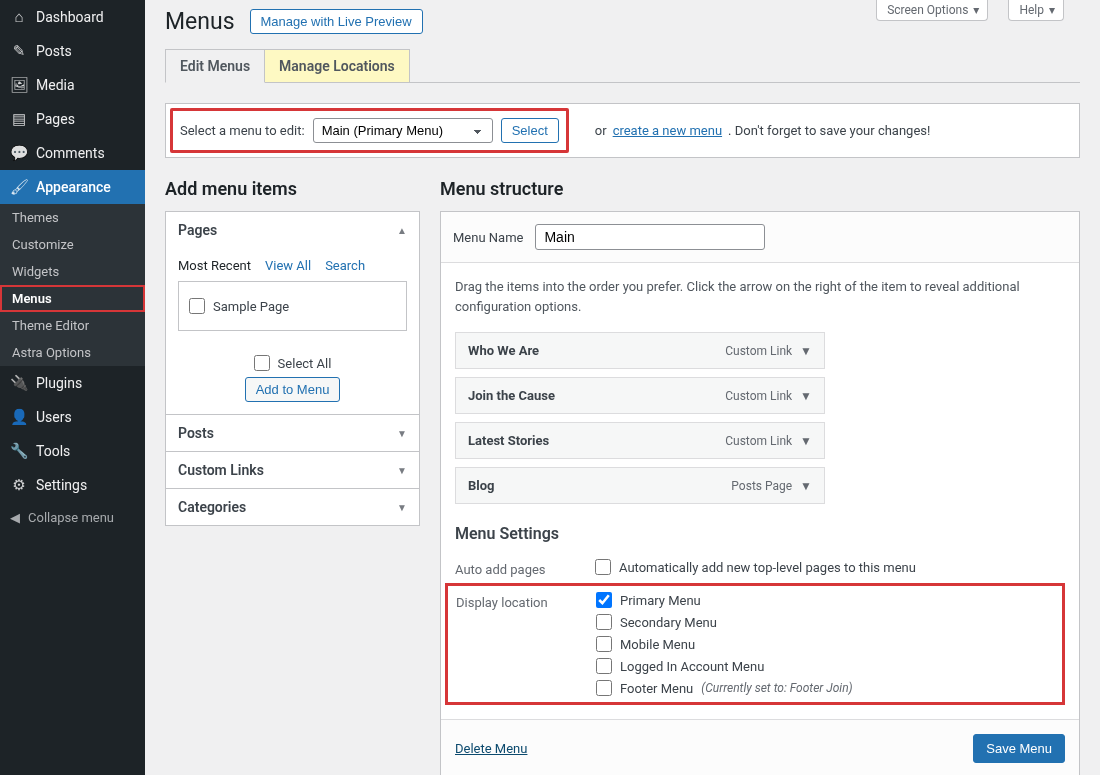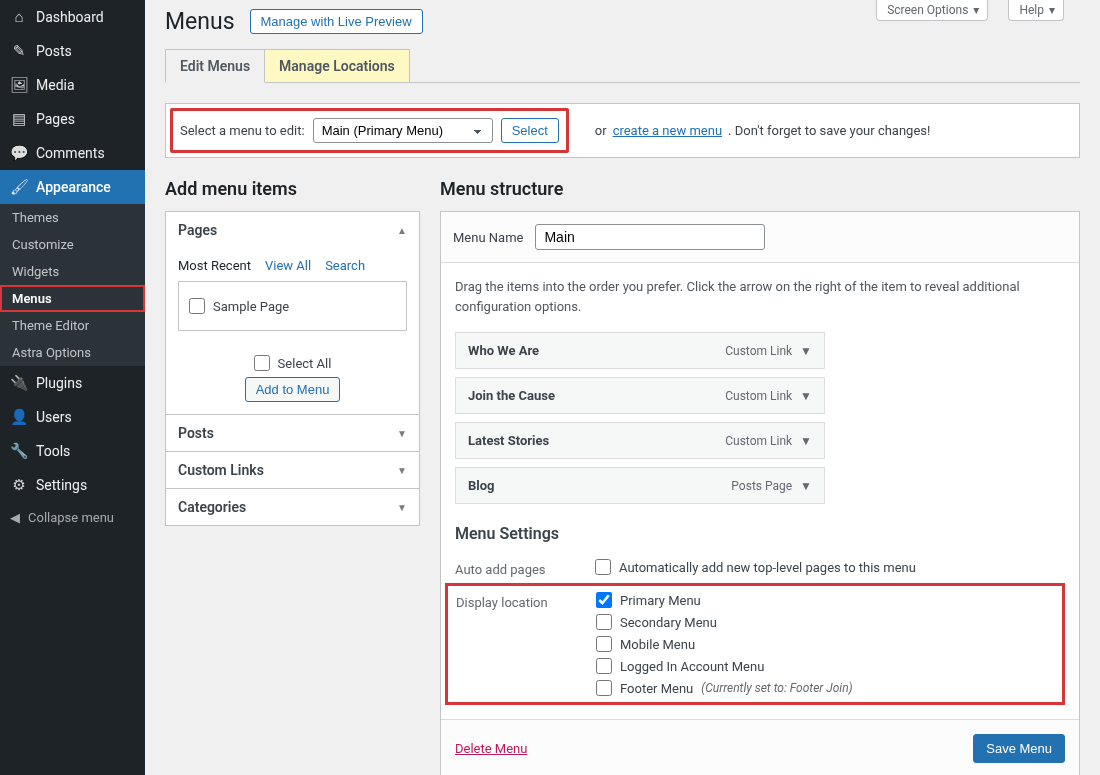--- a/index.html
+++ b/index.html
@@ -154,21 +154,21 @@
     background:#fff;
     font-size:13px;
     min-width:180px;
     appearance:none;
     background-image: linear-gradient(45deg, transparent 50%, #50575e 50%), linear-gradient(135deg, #50575e 50%, transparent 50%);
     background-position: calc(100% - 14px) 11px, calc(100% - 10px) 11px;
     background-size: 4px 4px, 4px 4px;
     background-repeat: no-repeat;
   }
   .link { color:#2271b1; text-decoration:underline; cursor:pointer; }
-  .link.red { color:#be185d; }
+  .link.red { color:#0c4a6e; }
   .two-col {
     display:flex;
     gap:20px;
     margin-top:20px;
   }
   .left-col { width:255px; flex-shrink:0;}
   .right-col { flex:1; }
   h2.sect { font-size:18px; font-weight:600; color:#1d2327; margin-bottom:12px; }
   .acc {
     border:1px solid #c3c4c7;

